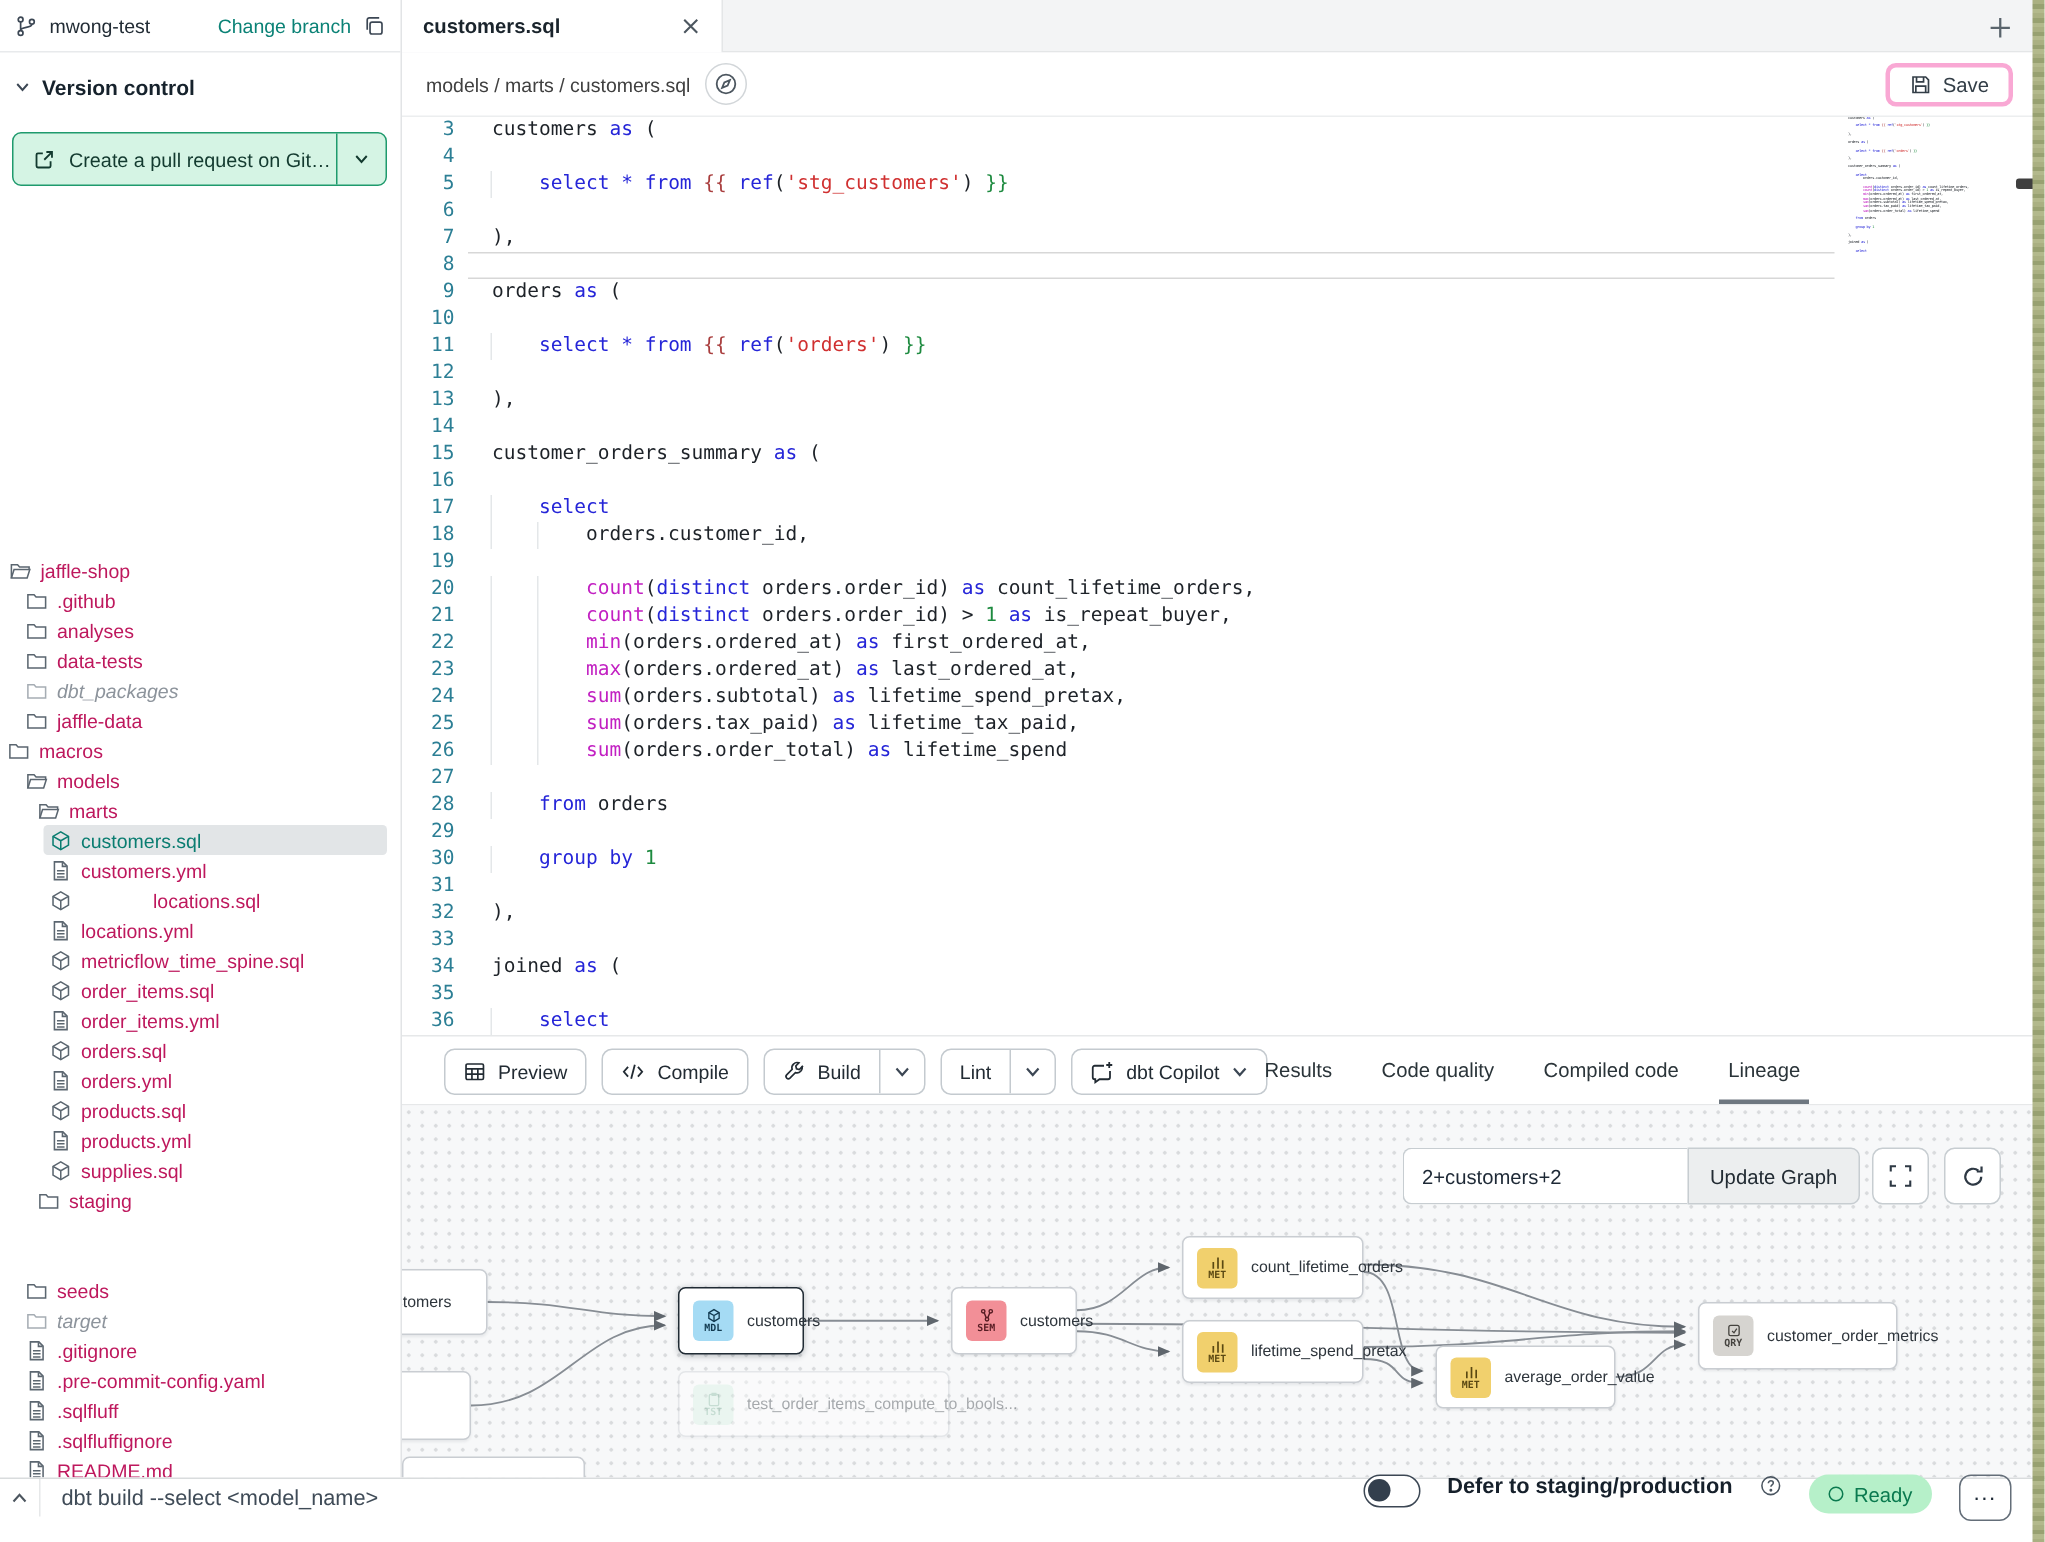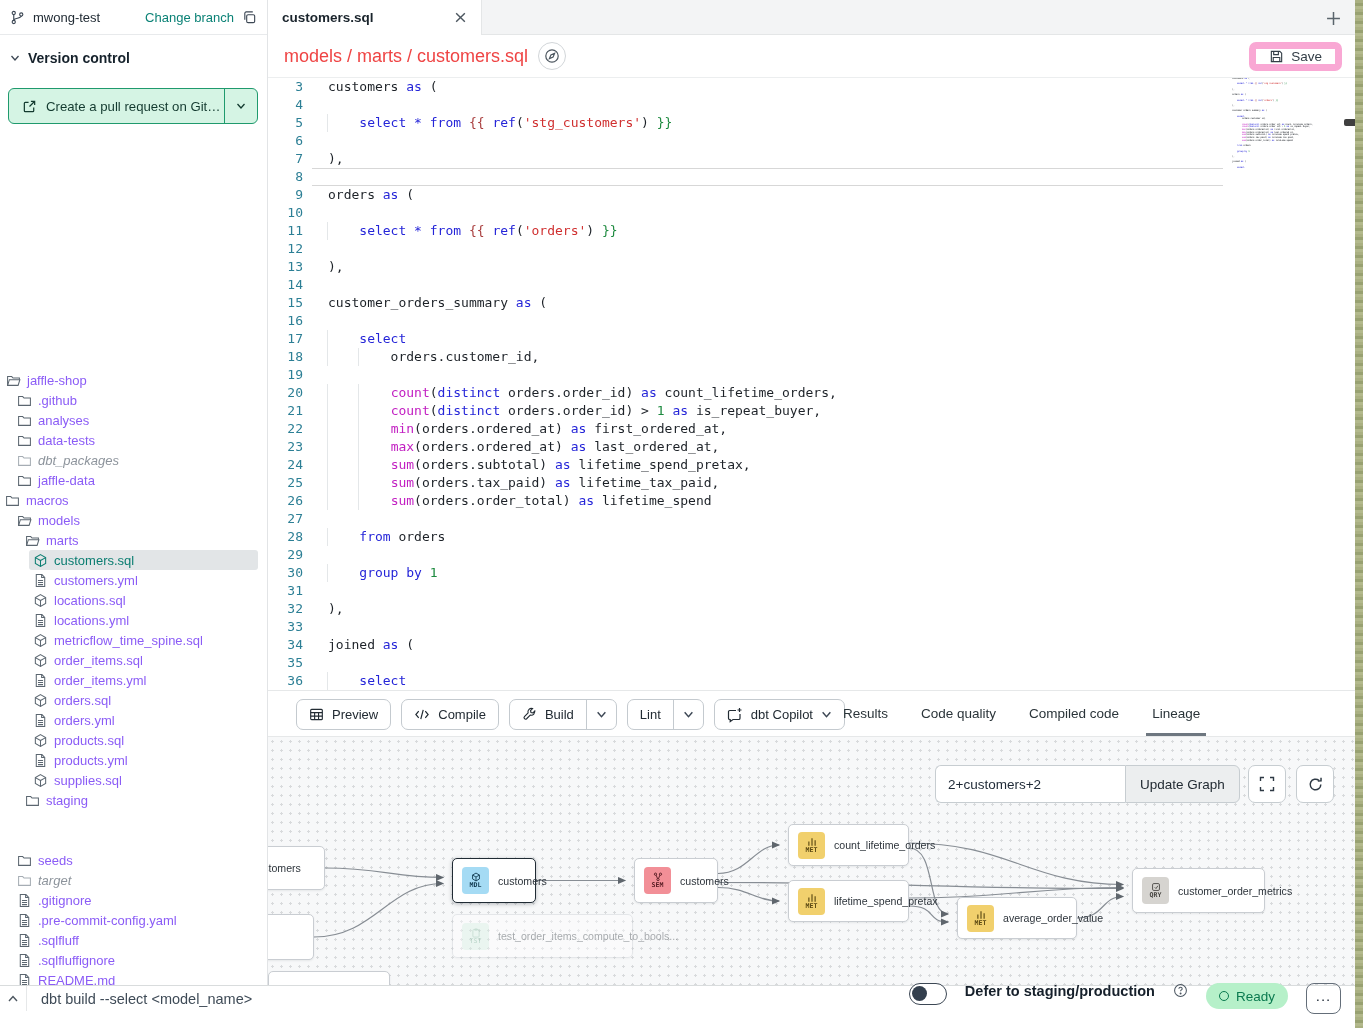--- a/index.html
+++ b/index.html
@@ -25,37 +25,37 @@
   #pr-button .split { width:33px; align-self:stretch; border-left:1px solid #1f9a6d; display:flex; align-items:center; justify-content:center; }
 
   #fe-header { position:absolute; left:0; top:330px; width:100%; height:30px; border-top:1px solid #e8eaec;
                display:flex; align-items:center; gap:8px; padding:0 10px; }
   #fe-search { margin-left:auto; }
 
   #tree { position:absolute; left:0; top:370px; width:100%; bottom:0; overflow:hidden; }
   .tree-row { position:relative; height:20px; display:flex; align-items:center; cursor:pointer; }
   .tree-row .sel-bg { position:absolute; top:0; bottom:0; right:9px; background:#e2e5e7; border-radius:3px; }
   .tree-row .ticon { position:relative; width:15px; height:15px; flex:0 0 15px; }
-  .tree-row .tlabel { position:relative; font-size:13px; color:#8b5cf6; margin-left:6px; white-space:nowrap; }
+  .tree-row .tlabel { position:relative; font-size:13px; color:#be185d; margin-left:6px; white-space:nowrap; }
   .tree-row.muted .tlabel { color:#8d949c; font-style:italic; }
   .tree-row.selected .tlabel { color:#0a7d71; }
 
   
   #main { position:absolute; left:268px; top:0; width:1095px; height:985px; }
   #tabbar { position:absolute; left:0; top:0; width:100%; height:35px; background:#f3f4f5; border-bottom:1px solid #e4e6e7; }
   #tab-active { position:absolute; left:0; top:0; width:214px; height:35px; background:#fff; border-right:1px solid #e4e6e7;
                 display:flex; align-items:center; padding:0 14px; gap:10px; cursor:pointer; }
   #tab-title { font-size:13.5px; font-weight:bold; color:#1a242c; flex:1; }
   #newtab-btn { position:absolute; right:18px; top:6px; width:24px; height:24px; font-size:19px; color:#5a646c; display:flex; align-items:center; justify-content:center; cursor:pointer; }
 
   #toolbar { position:absolute; left:0; top:35px; width:100%; height:43px; background:#fff; border-bottom:1px solid #eceeef;
              display:flex; align-items:center; padding:0 21px 0 16px; gap:10px; }
-  #breadcrumb { font-size:18px; color:#ef4444; }
+  #breadcrumb { font-size:13px; color:#404040; }
   #compass-btn { width:28px; height:28px; border:1px solid #d2d6d9; border-radius:50%; }
-  #save-btn { margin-left:auto; height:29px; padding:0 13px; border:7px solid #f9a8d4; border-radius:7px; background:#fff;
+  #save-btn { margin-left:auto; height:29px; padding:0 13px; border:3px solid #f9a8d4; border-radius:7px; background:#fff;
               display:flex; align-items:center; gap:7px; font-size:13.5px; color:#333e47; cursor:pointer; }
 
   
   #editor { position:absolute; left:0; top:78px; width:100%; height:612px; background:#fff; overflow:hidden;
             font-family:"DejaVu Sans Mono", monospace; font-size:13px; }
   .cline { position:relative; height:18px; line-height:18px; white-space:pre; }
   .gut { position:absolute; left:0; width:38px; text-align:right; padding-right:3px; color:#2c7f95; }
   .ctext { position:absolute; left:44px; right:140px; padding-left:16px; }
   .cline.active .ctext { left:44px; right:140px; border-top:1px solid #d7d7d7; border-bottom:1px solid #d7d7d7; height:18px; }
   .guide { position:absolute; top:0; bottom:0; width:1px; background:#e4e7e9; }
@@ -248,21 +248,21 @@
       </div>
       <div class="tree-row" style="padding-left: 33px;">
         <span class="ticon"><svg width="15" height="15" viewBox="0 0 16 16">
             <g fill="none" stroke="#5b6670" stroke-width="1.1">
               <path d="M3.5 1.7h6l3 3v9.6h-9z"></path>
               <path d="M9.2 1.9v3h3 M5.3 8h5.4 M5.3 10.2h5.4 M5.3 12.4h5.4"></path>
             </g>
           </svg></span>
         <span class="tlabel">customers.yml</span>
       </div>
-      <div class="tree-row" style="padding-left: 33px;">
+      <div class="tree-row" style="padding-left: 33px; gap: 48px;">
         <span class="ticon"><svg width="15" height="15" viewBox="0 0 16 16">
             <g fill="none" stroke="#5b6670" stroke-width="1.1">
               <path d="M8 1.7 13.5 4.9v6.2L8 14.3 2.5 11.1V4.9Z"></path>
               <path d="M8 8v6.3 M8 8 2.5 4.9 M8 8l5.5-3.1"></path>
             </g>
           </svg></span>
         <span class="tlabel">locations.sql</span>
       </div>
       <div class="tree-row" style="padding-left: 33px;">
         <span class="ticon"><svg width="15" height="15" viewBox="0 0 16 16">

